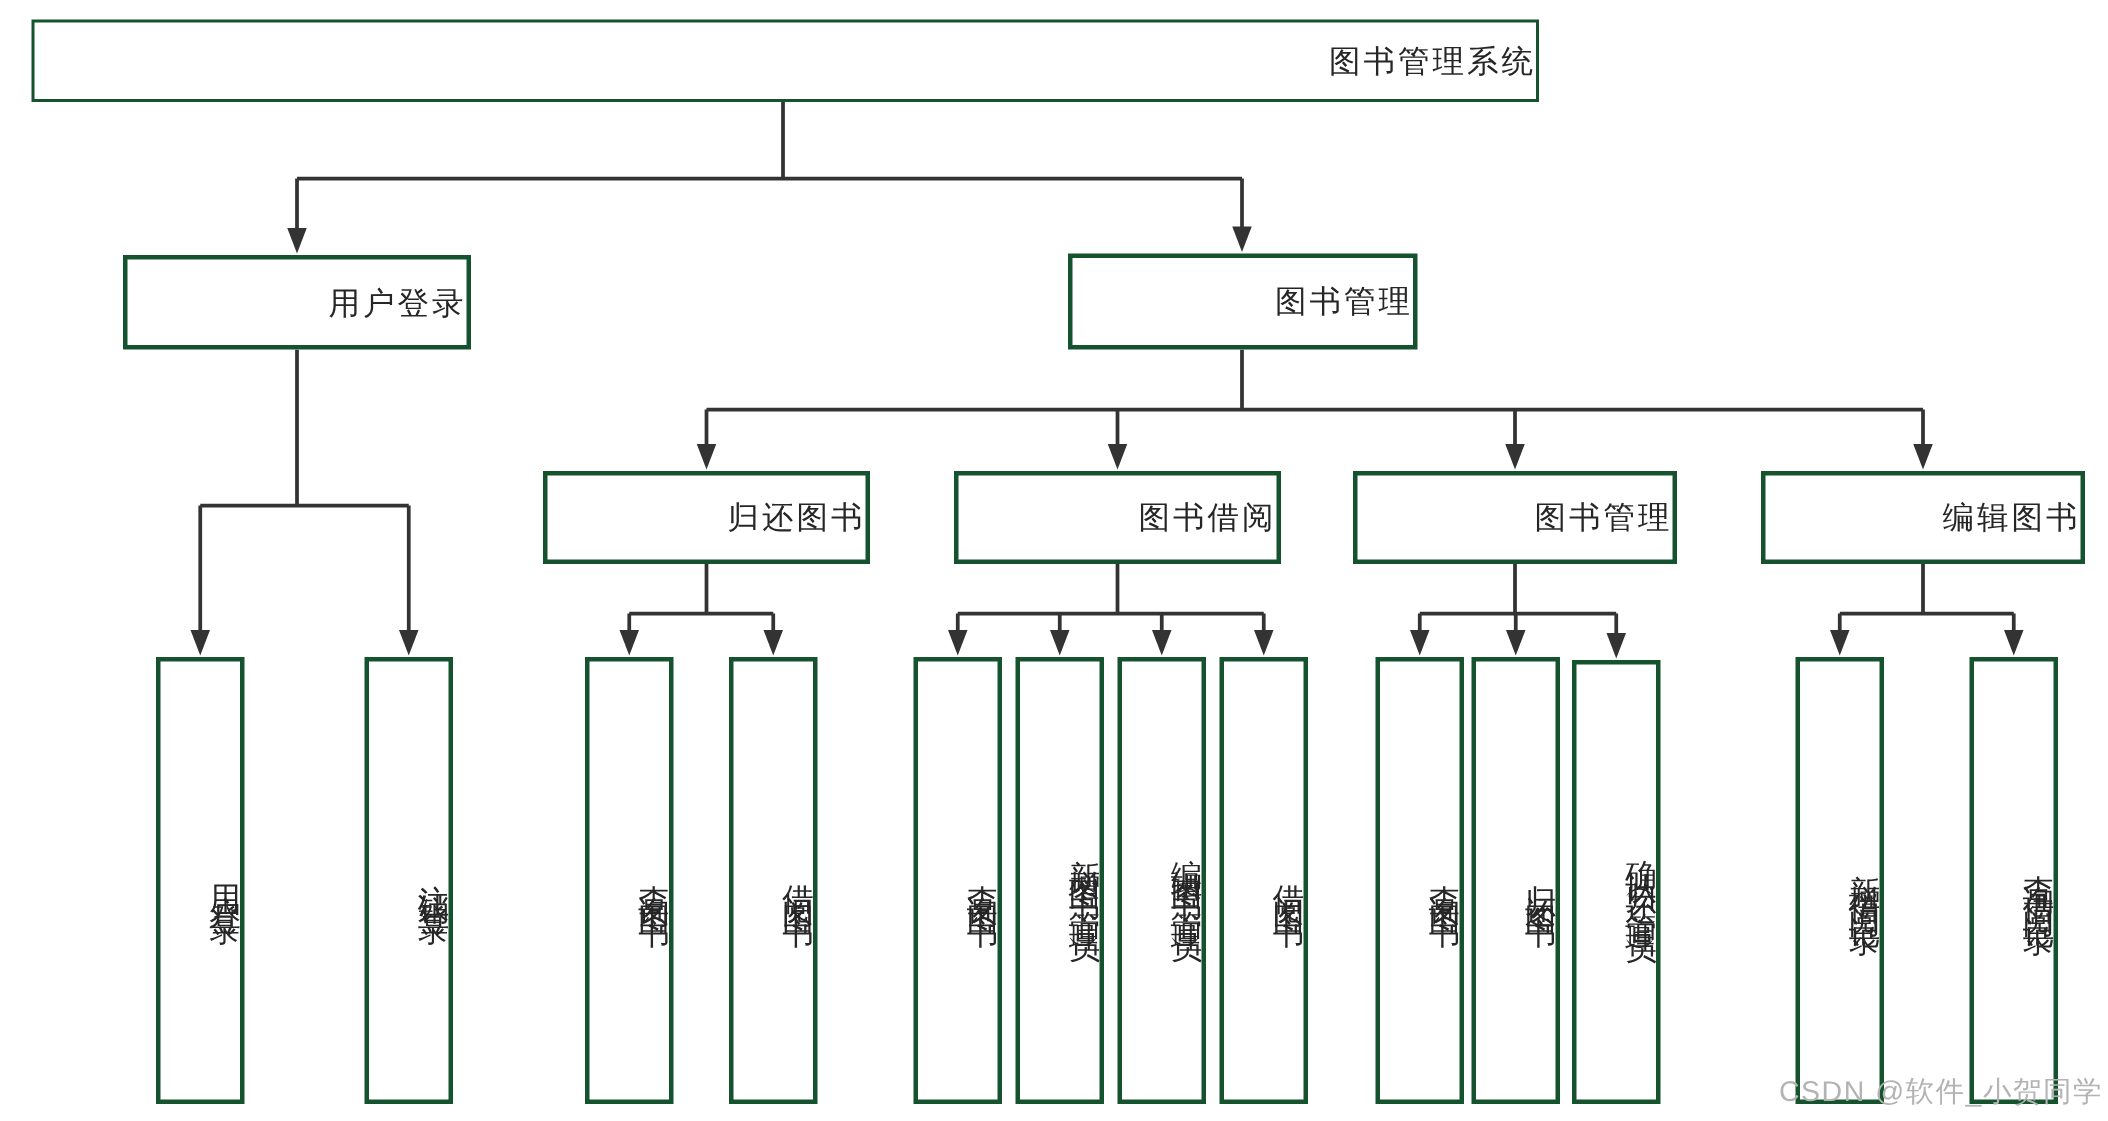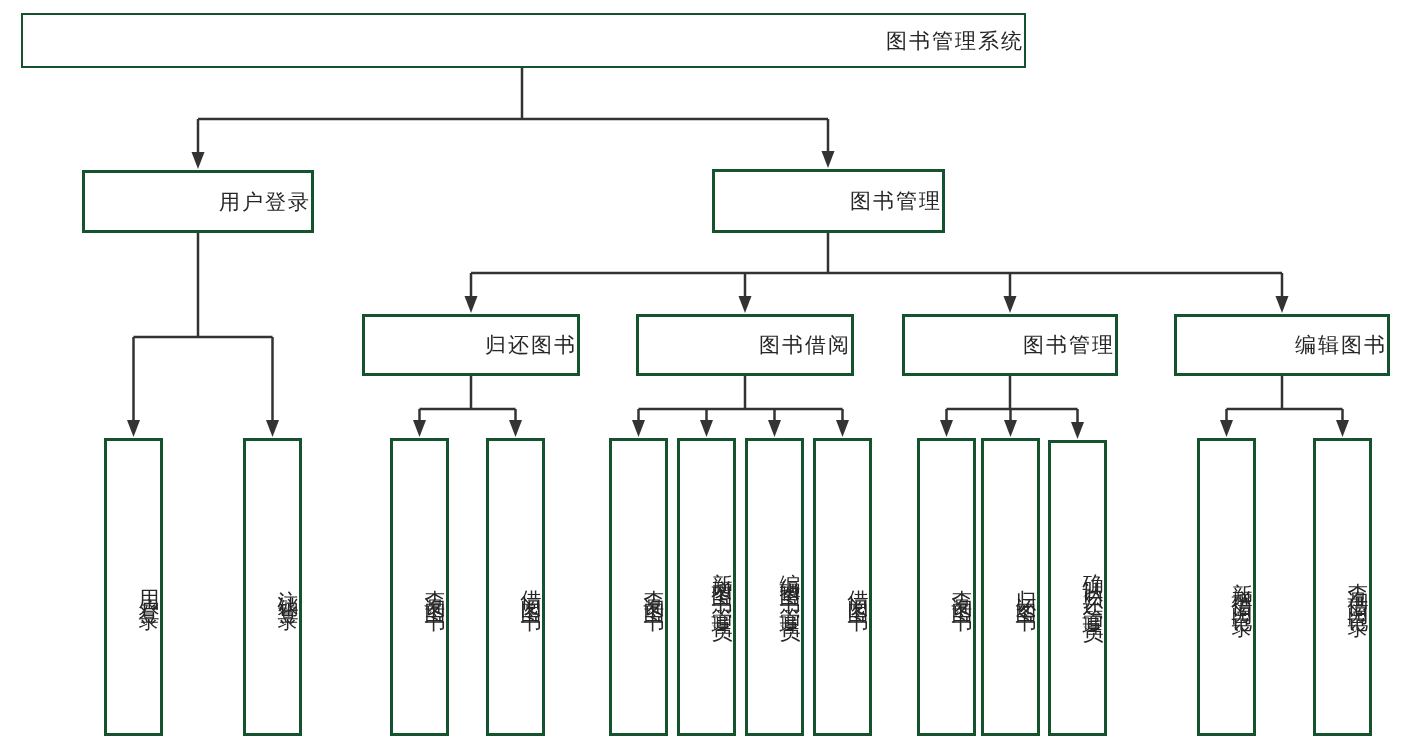--- a/index.html
+++ b/index.html
@@ -137,13 +137,14 @@
     <span>确认归还（管理员）</span>
   </div>
 
   <div class="box v" style="left:1197px;top:438px;width:59px;height:298px">
     <span>新增借阅记录</span>
   </div>
   <div class="box v" style="left:1313px;top:438px;width:59px;height:298px">
     <span>查询借阅记录</span>
   </div>
 
+  <div class="watermark">CSDN @软件_小贺同学</div>
 </div>
 
 </body></html>

